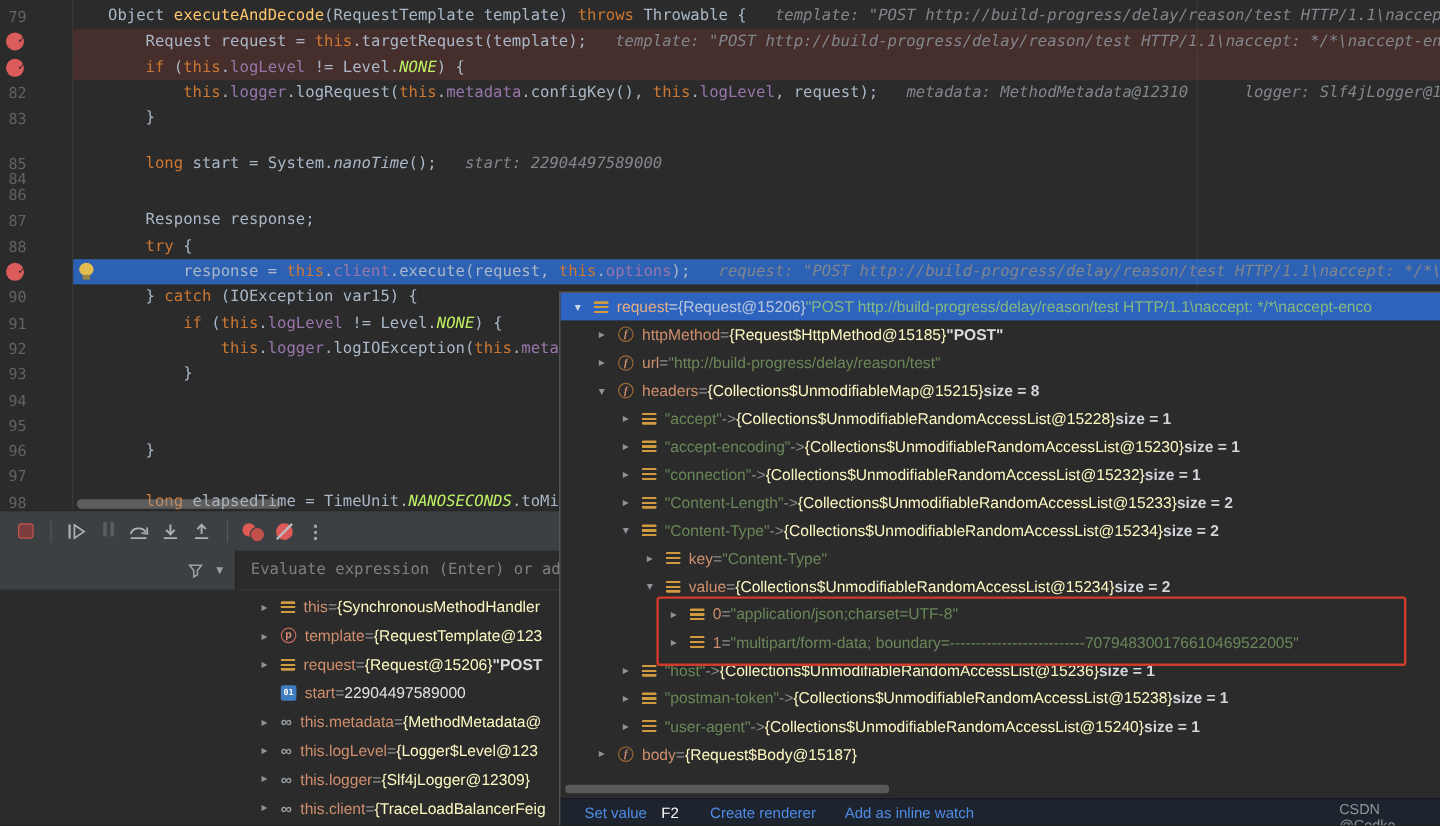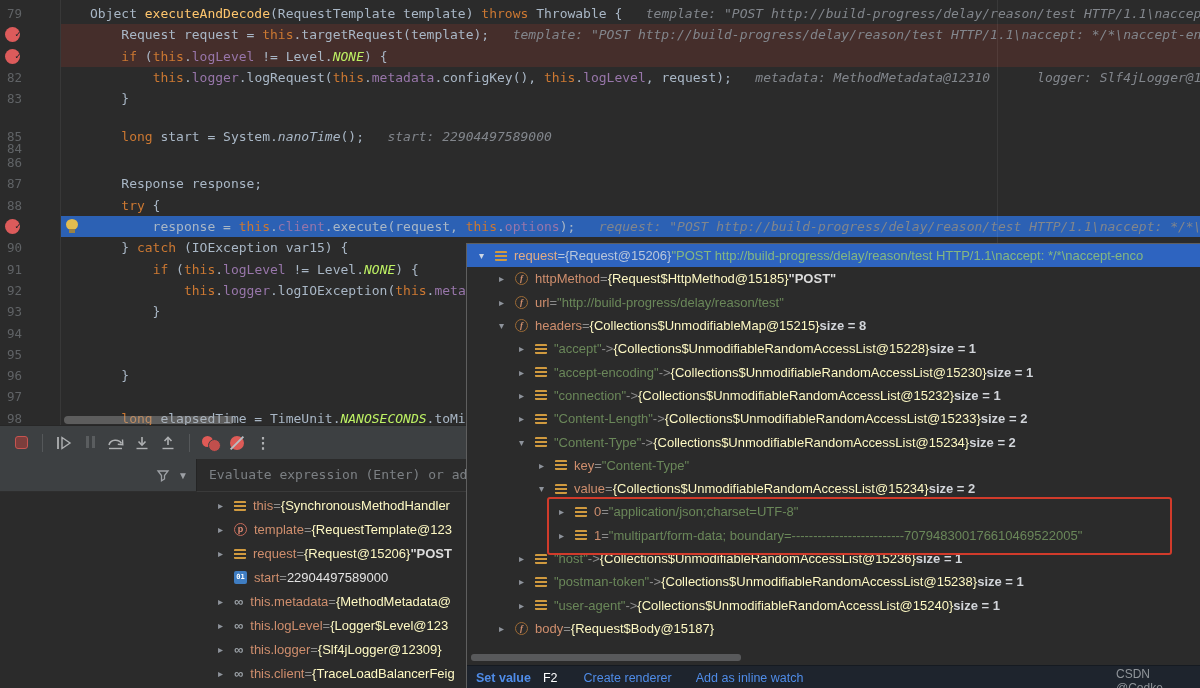--- a/index.html
+++ b/index.html
@@ -83,21 +83,21 @@
   .t-row.sel{background:#2e64c0;}
   .t-row.sel .sg-ref,.t-row.sel .sg-eq{color:#b9c6da;}
   .t-row.sel .sg-str{color:#85b781;}
   .t-row.sel .sg-name{color:#e2ac85;}
   .t-row.sel .chev{color:#cdd6e4;}
   #red-rect{position:absolute;left:80px;top:253px;width:621px;height:54px;border:2.5px solid #d13b2b;border-radius:3px;z-index:12;}
   #popup-hscroll{position:absolute;left:4px;top:410px;width:270px;height:7px;border-radius:3px;background:#58595b;}
   #popup-actions{position:absolute;left:0;top:421px;width:734px;height:24px;background:#1e242d;border-top:1px solid #151a21;
     display:flex;align-items:center;font-size:12.5px;}
   .act-link{color:#4f8ce8;}
-  #act-setvalue{margin-left:9px;font-weight:bold;} #act-f2{margin-left:12px;color:#ffffff;}
+  #act-setvalue{margin-left:20px;} #act-f2{margin-left:12px;color:#ffffff;}
   #act-renderer{margin-left:26px;} #act-watch{margin-left:24px;}
 
   #watermark{position:absolute;left:1116px;top:667px;color:#90959a;font-size:12px;z-index:30;}
 
   
   #funnel-svg{display:block;}
 </style>
 </head>
 <body>
 

